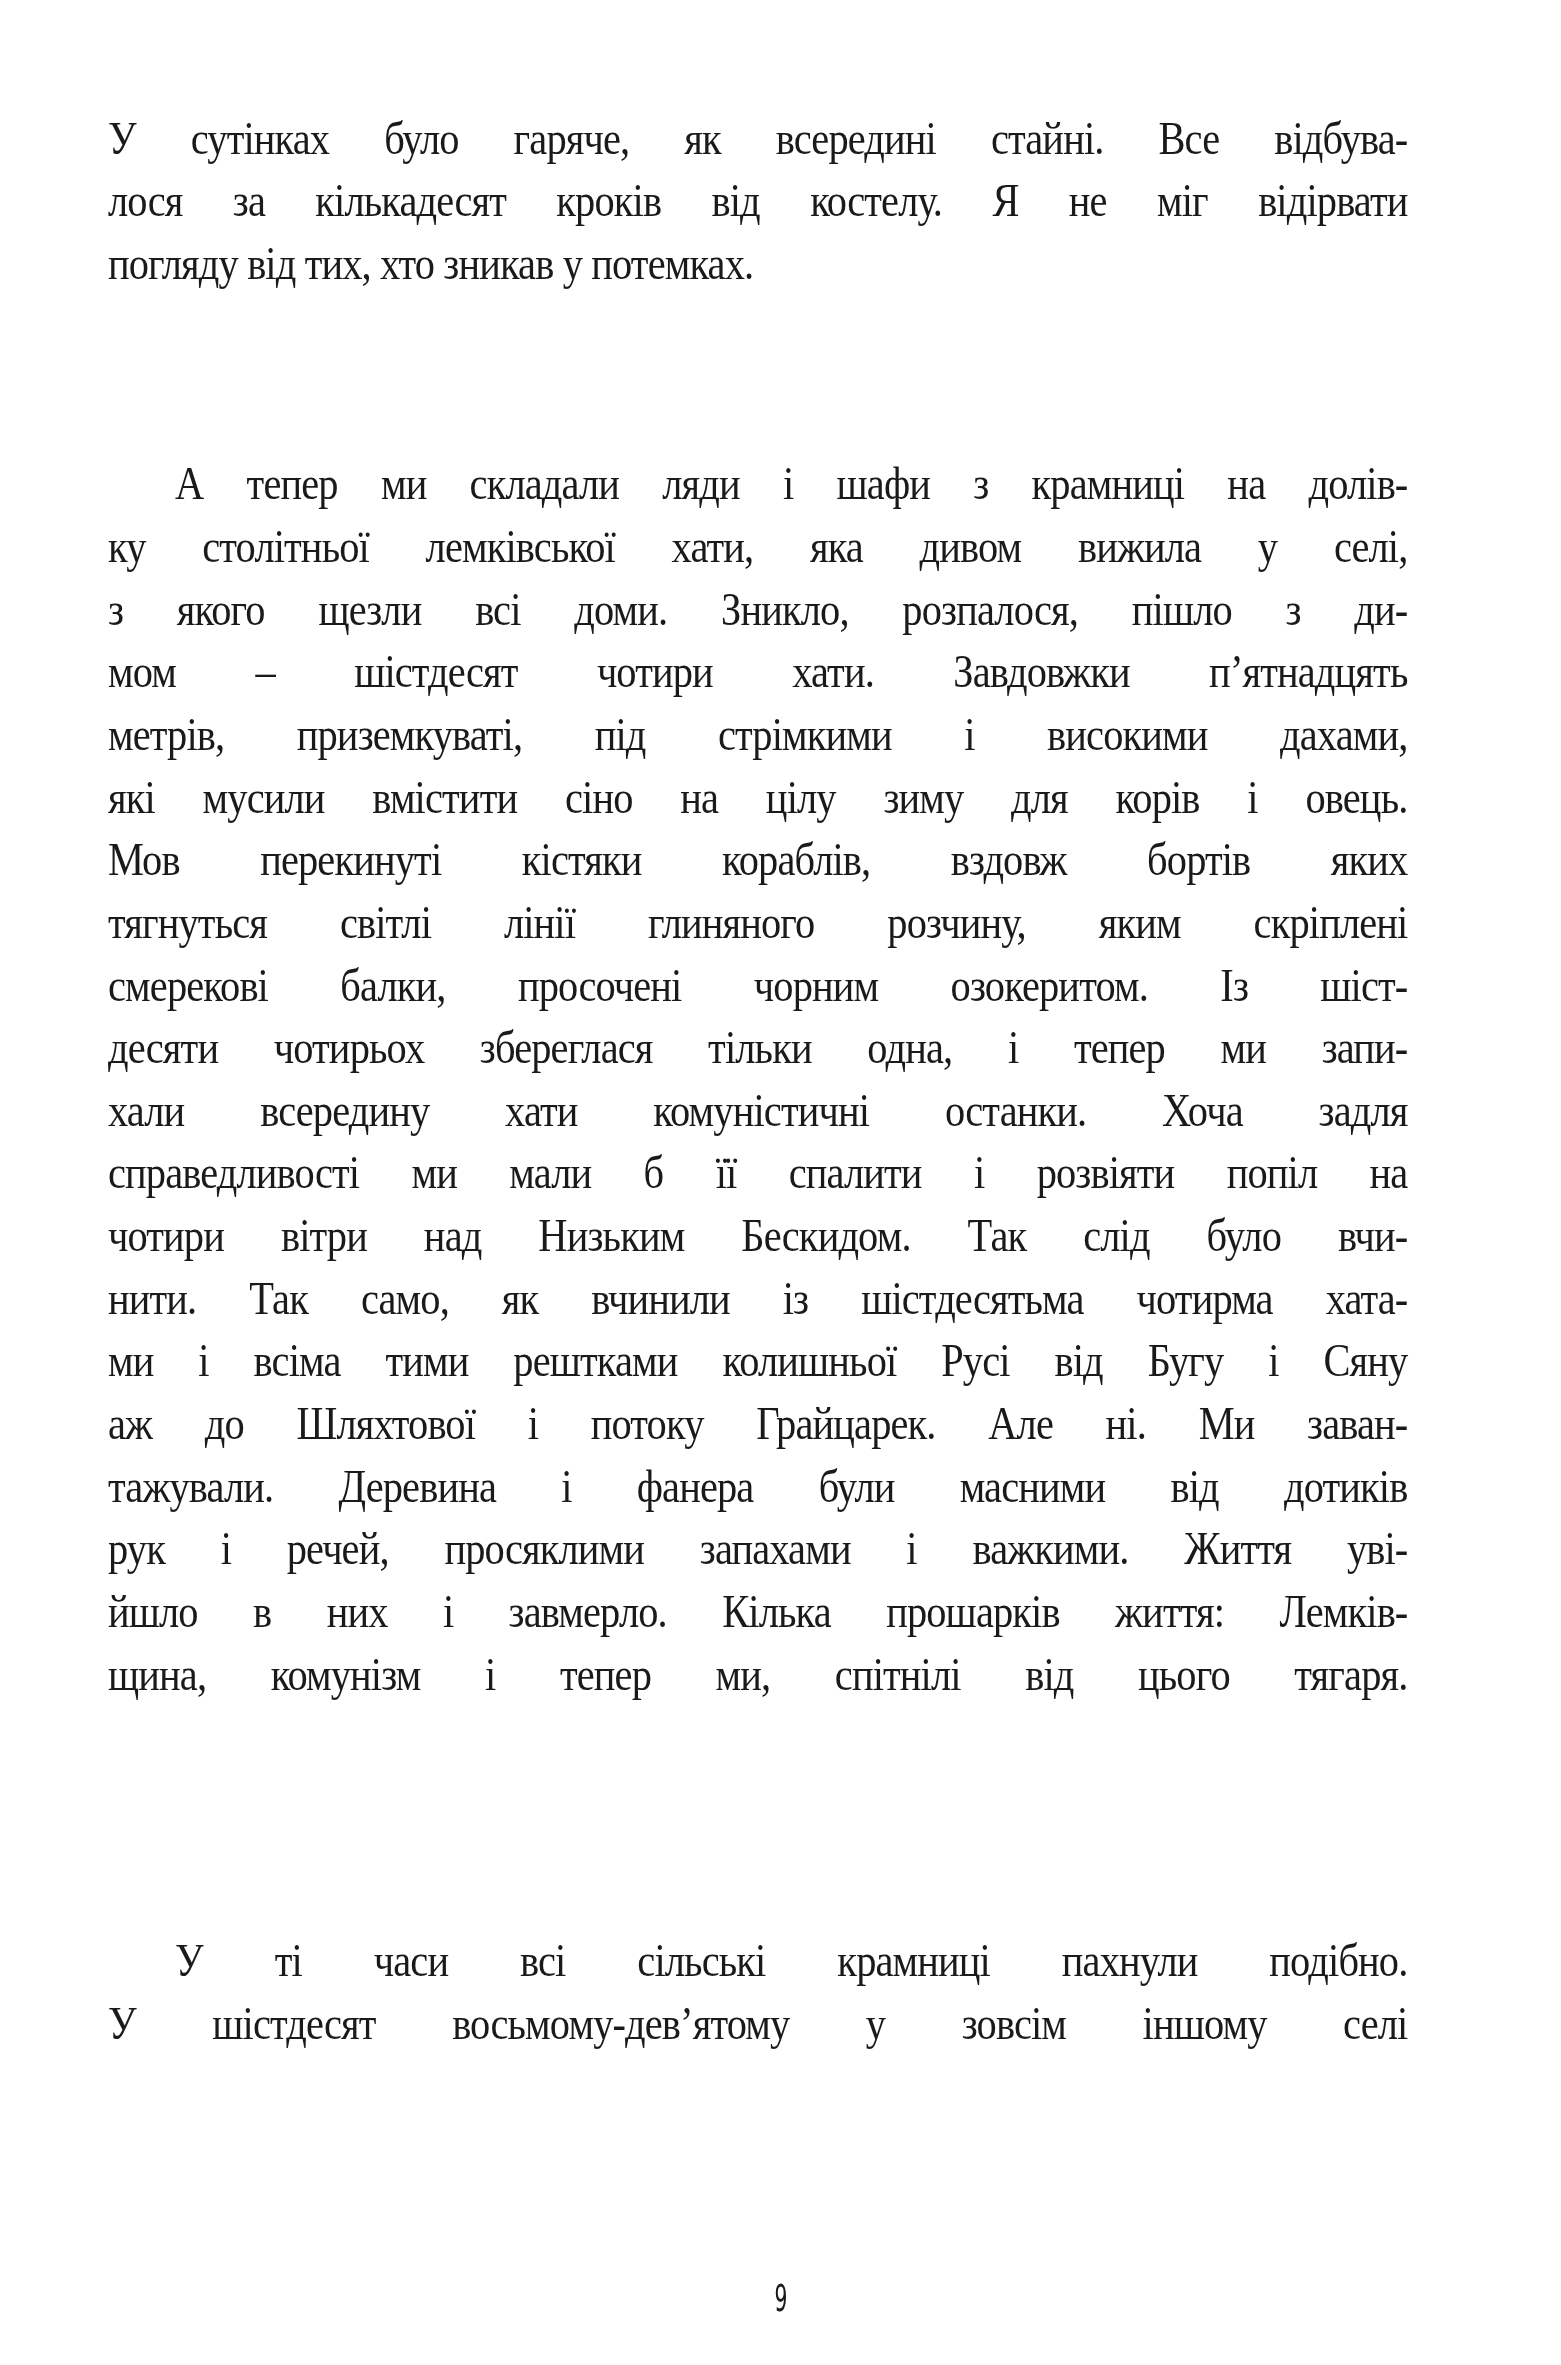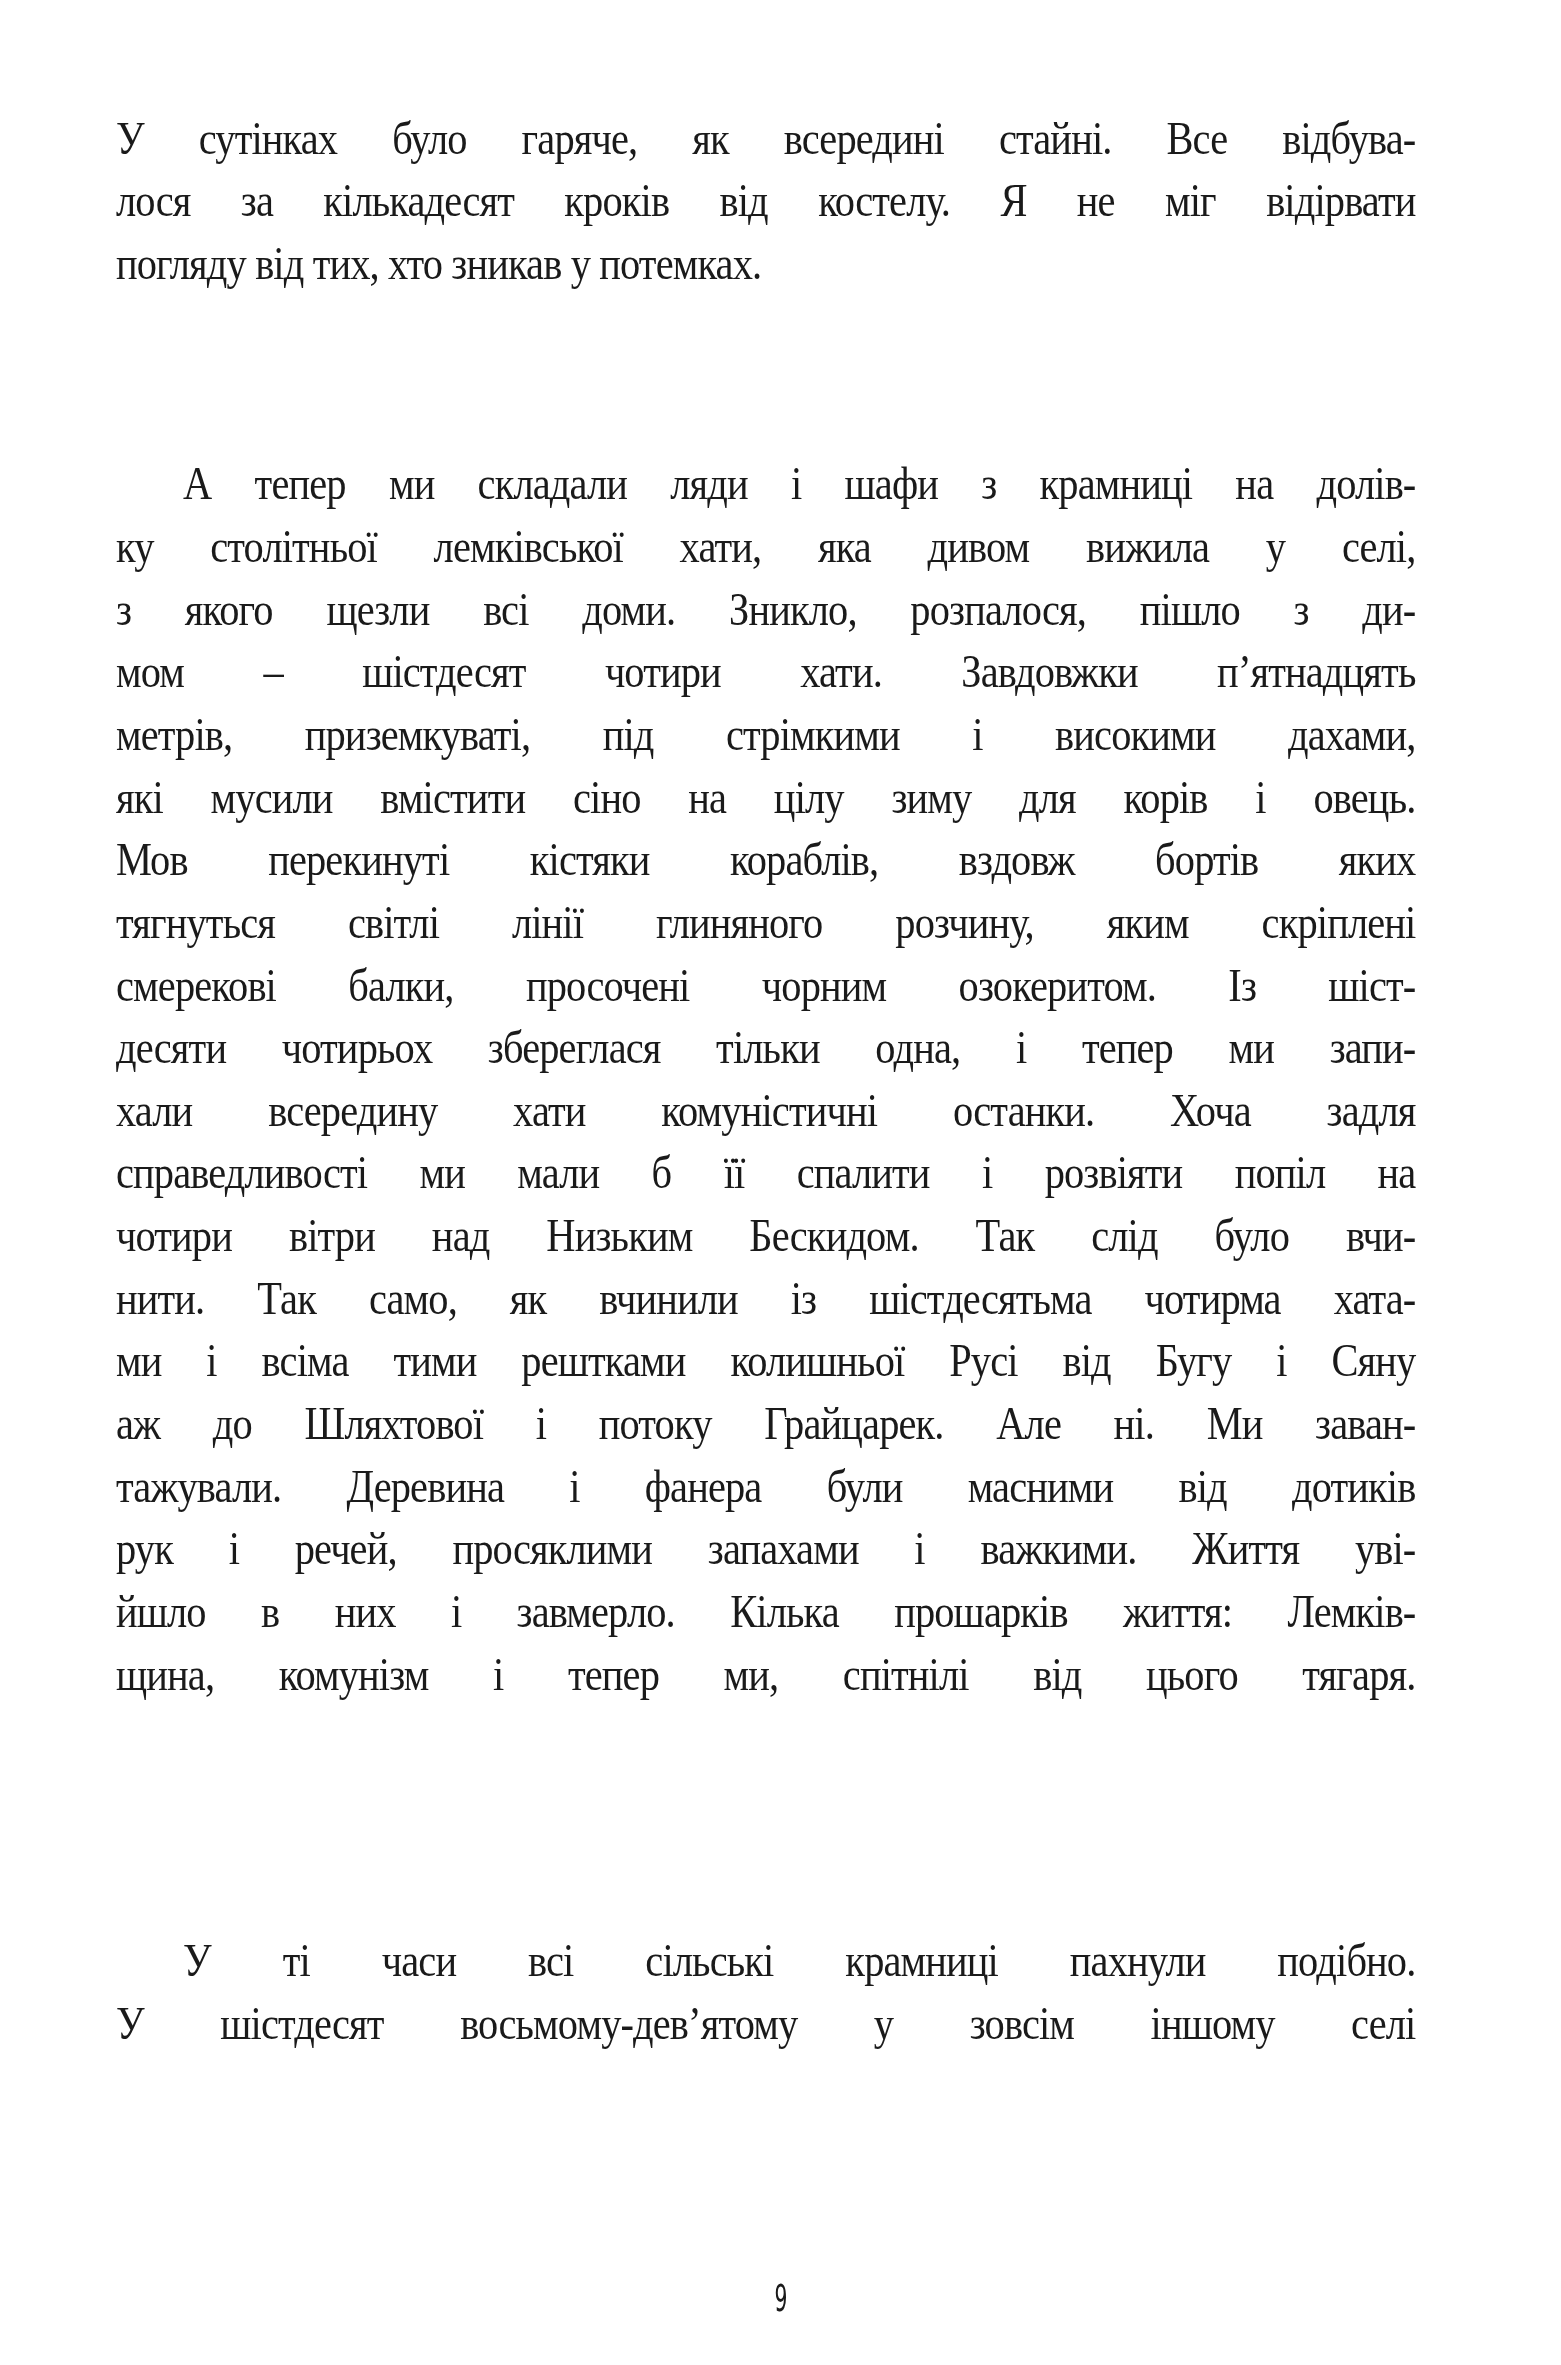--- a/index.html
+++ b/index.html
@@ -10,21 +10,21 @@
     body {
       width: 1562px;
       height: 2366px;
       position: relative;
       overflow: hidden;
       font-family: "Liberation Serif", "DejaVu Serif", serif;
       color: #1a1a1a;
     }
     .page {
       position: absolute;
-      left: 116px;
+      left: 108px;
       top: 0;
       width: 1300px;
       height: 2366px;
     }
     .line {
       position: absolute;
       left: 0;
       width: 1300px;
       height: 65px;
       font-size: 47px;

